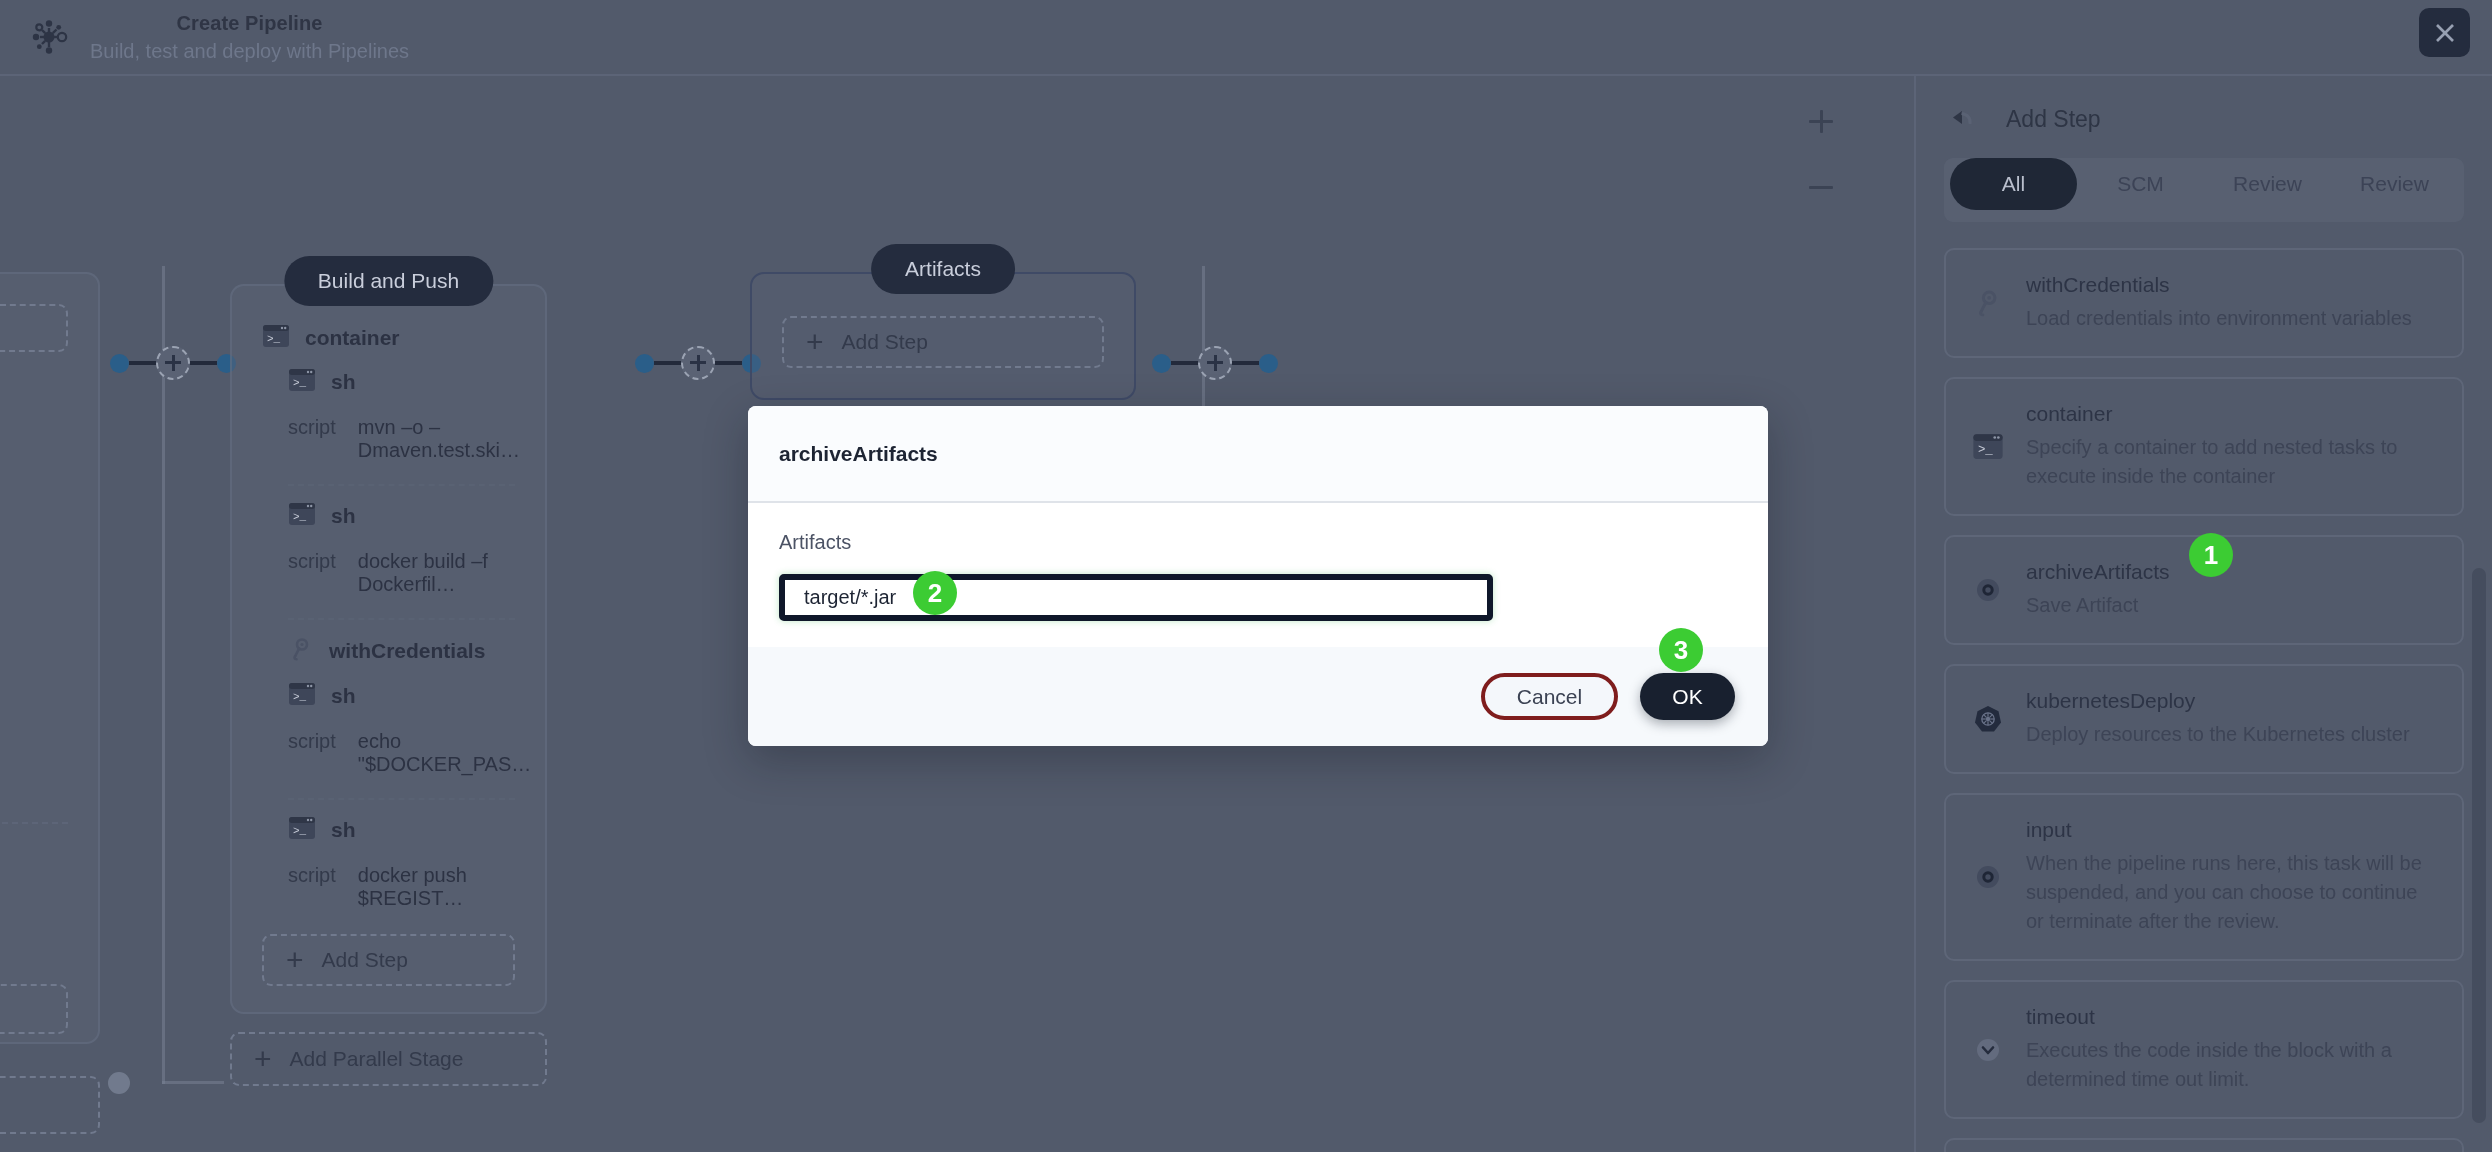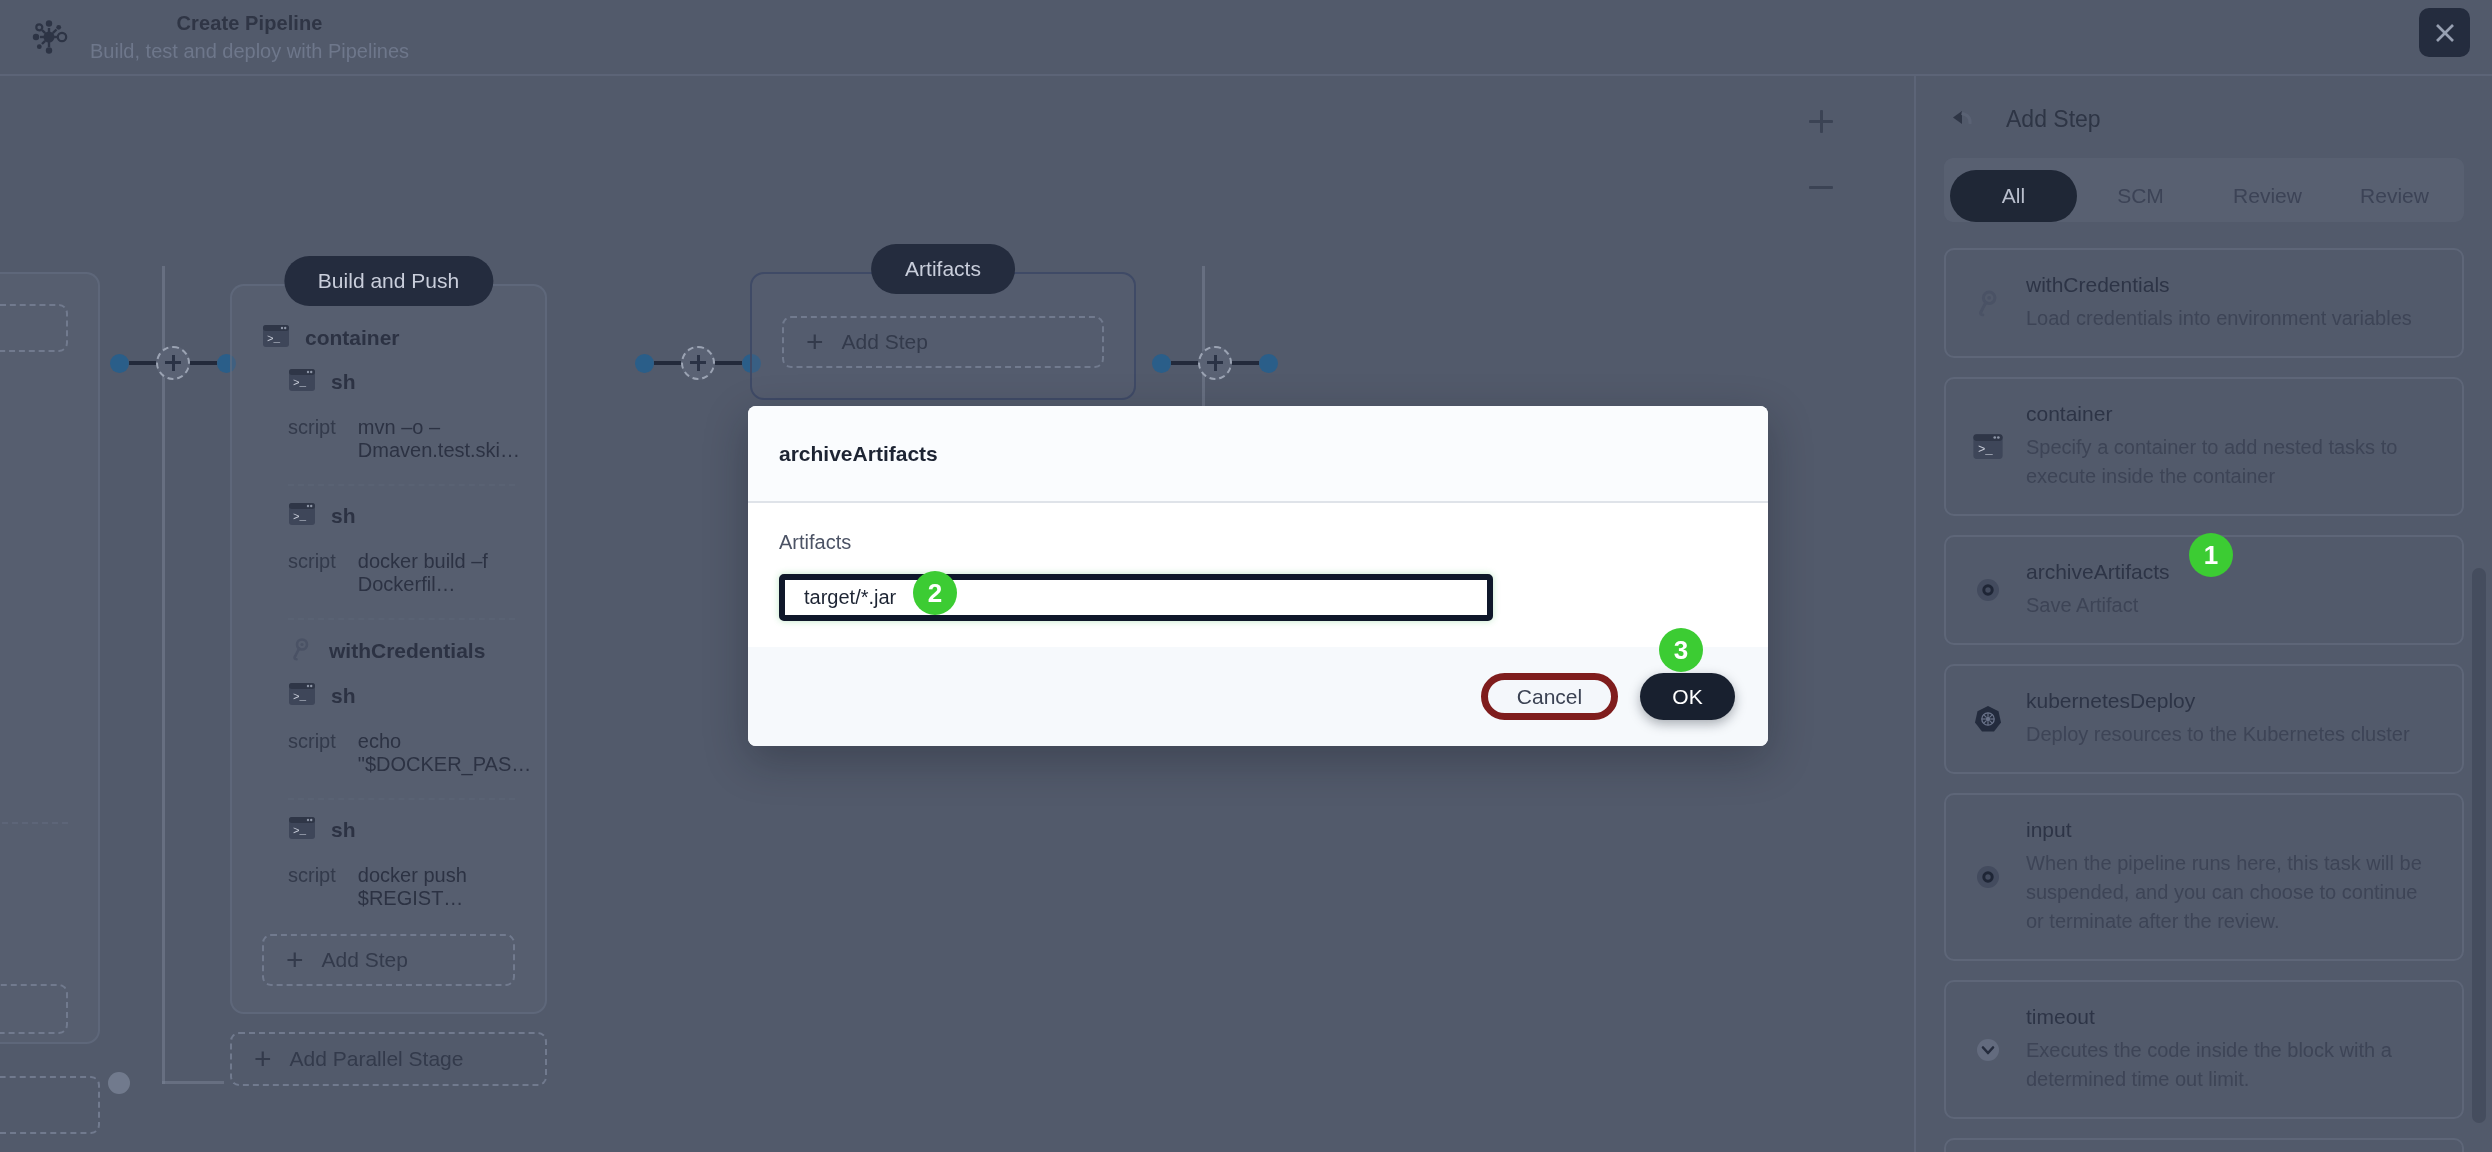--- a/index.html
+++ b/index.html
@@ -177,21 +177,21 @@
     display: flex; align-items: center; justify-content: flex-end;
     gap: 22px; padding-right: 33px;
   }
   .btn {
     height: 47px; border-radius: 24px;
     font-size: 21px; cursor: pointer;
     display: flex; align-items: center; justify-content: center;
     font-family: "Liberation Sans", sans-serif;
   }
   .btn-cancel {
-    width: 137px; background: #f4f7fb; border: 7px solid #7f1d1d; color: #3b4253; text-align: center;
+    width: 137px; background: #f4f7fb; border: 4px solid #7f1d1d; color: #3b4253; text-align: center;
   }
   .btn-ok {
     width: 95px; background: #18202f; border: none; color: #fff;
     box-shadow: 0 4px 12px rgba(20,28,44,.35);
   }
 
   
   .panel {
     position: absolute; right: 0; top: 76px;
     width: 578px; height: 1076px;
@@ -200,21 +200,21 @@
     overflow: hidden;
   }
   .panel-head { display: flex; align-items: center; gap: 29px; padding: 29px 0 0 33px; }
   .back-icon { width: 28px; height: 28px; cursor: pointer; }
   .panel-title { font-size: 23px; color: #2e3545; }
 
   .tabs {
     margin: 25px 28px 0 28px;
     height: 64px; border-radius: 9px;
     background: rgba(95,104,123,.45);
-    display: flex; align-items: flex-end; padding: 0 6px;
+    display: flex; align-items: flex-start; padding: 0 6px;
   }
   .tab {
     flex: 1; height: 52px; border-radius: 26px;
     display: flex; align-items: center; justify-content: center;
     font-size: 21px; color: #3c4356; cursor: pointer;
   }
   .tab.active { background: #1f2736; color: #b9bfcd; }
 
   .list { margin: 26px 28px 0 28px; display: flex; flex-direction: column; gap: 19px; }
   .list-item {

